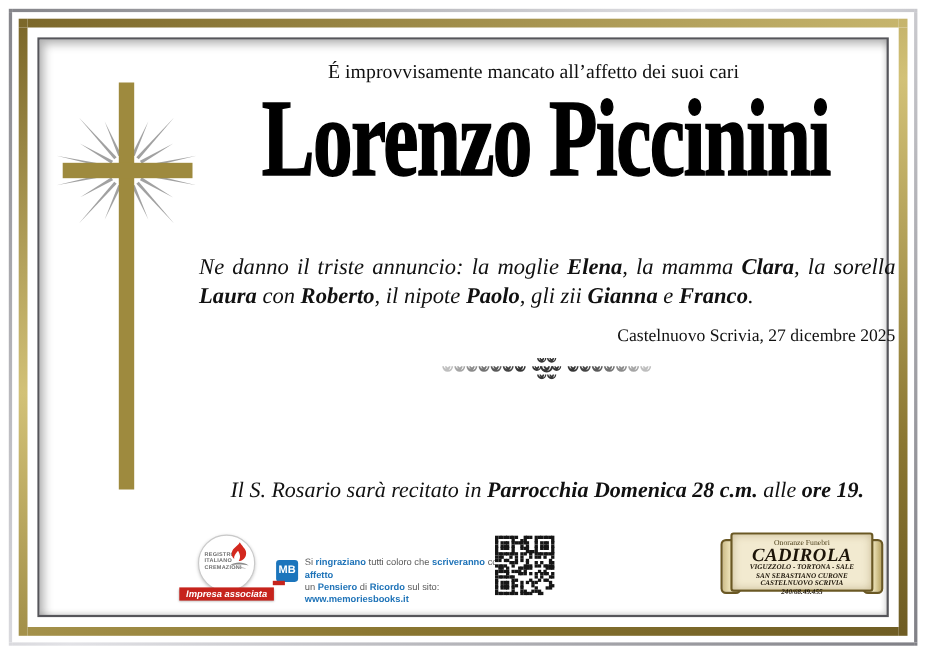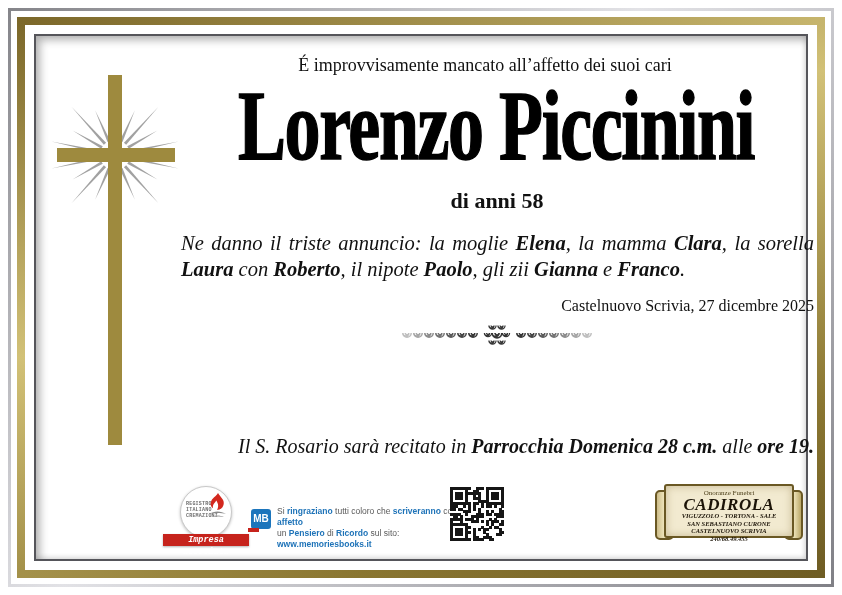--- a/index.html
+++ b/index.html
@@ -19,25 +19,25 @@
   .title{position:absolute;top:76px;left:140px;width:700px;text-align:center;
          font-size:100px;line-height:1;font-weight:bold;letter-spacing:-2px;color:#000;
          transform:scaleX(.72);transform-origin:50% 0;-webkit-text-stroke:1.5px #000;white-space:nowrap;}
   .age{position:absolute;top:188px;left:180px;width:634px;text-align:center;
        font-size:22px;font-weight:bold;}
   .para{position:absolute;left:181px;width:633px;margin:0;text-align:justify;font-style:italic;}
   .announce{top:230px;font-size:20.5px;line-height:26px;}
   .dateline{position:absolute;top:297px;left:181px;width:633px;text-align:right;font-size:16px;}
   .divider{position:absolute;top:321px;left:397px;}
   .funeral{top:350px;font-size:21.5px;line-height:27.5px;}
-  .rosary{top:434px;font-size:20px;line-height:25px;text-align:right;}
+  .rosary{top:434px;font-size:20px;line-height:25px;text-align:center;}
   b{font-weight:bold;}
   
   .registro{position:absolute;left:163px;top:486px;width:86px;height:60px;
-            font-family:Liberation Mono, monospace;}
+            font-family:Liberation Sans, sans-serif;}
   .reg-circle{width:50px;height:50px;border-radius:50%;background:#fff;border:1px solid #c9c9c9;
               margin:0 auto;position:relative;box-shadow:0 1px 3px rgba(0,0,0,.25);overflow:hidden;}
   .reg-lines{position:absolute;left:5px;top:14px;font-size:5px;line-height:6px;color:#6e6e6e;
              font-weight:bold;letter-spacing:.2px;}
   .reg-art{position:absolute;right:3px;top:5px;}
   .reg-banner{margin-top:-4px;position:relative;background:linear-gradient(#d23а1e,#b01d15);
               background:#c6231c;color:#fff;font-style:italic;font-weight:bold;font-size:8.5px;
               line-height:12px;text-align:center;height:12px;box-shadow:0 1px 2px rgba(0,0,0,.3);}
   
   .memories{position:absolute;left:251px;top:506px;width:215px;display:flex;gap:6px;
@@ -120,21 +120,20 @@
       <g transform="rotate(168 75 95)">
           <polygon points="90,93.5 140,95 90,96.5"></polygon>
         </g>
     </g>
     <rect x="68" y="15" width="14" height="370" fill="#9e8a3e"></rect>
     <rect x="17" y="88" width="118" height="14" fill="#9e8a3e"></rect>
   </svg>
 
   <div class="intro">É improvvisamente mancato all’affetto dei suoi cari</div>
   <div class="title">Lorenzo Piccinini</div>
-  <div class="age">di anni 58</div>
 
   <p class="para announce"><span>Ne danno il triste annuncio: la moglie </span><b>Elena</b><span>, la mamma </span><b>Clara</b><span>, la sorella </span><b>Laura</b><span> con </span><b>Roberto</b><span>, il nipote </span><b>Paolo</b><span>, gli zii </span><b>Gianna</b><span> e </span><b>Franco</b><span>.</span></p>
 
   <div class="dateline">Castelnuovo Scrivia, 27 dicembre 2025</div>
 
   <svg class="divider" width="200" height="24" viewBox="0 0 200 24">
     <defs>
       <path id="sp" d="M4.2 0 A4.2 4.2 0 1 1 -4.2 0 A3 3 0 1 0 1.8 0 A1.7 1.7 0 1 1 -1.7 0" fill="none" stroke="#2b2b2b" stroke-width="1.5"></path>
     </defs>
     <use href="#sp" transform="translate(10 12)" opacity=".30"></use>

